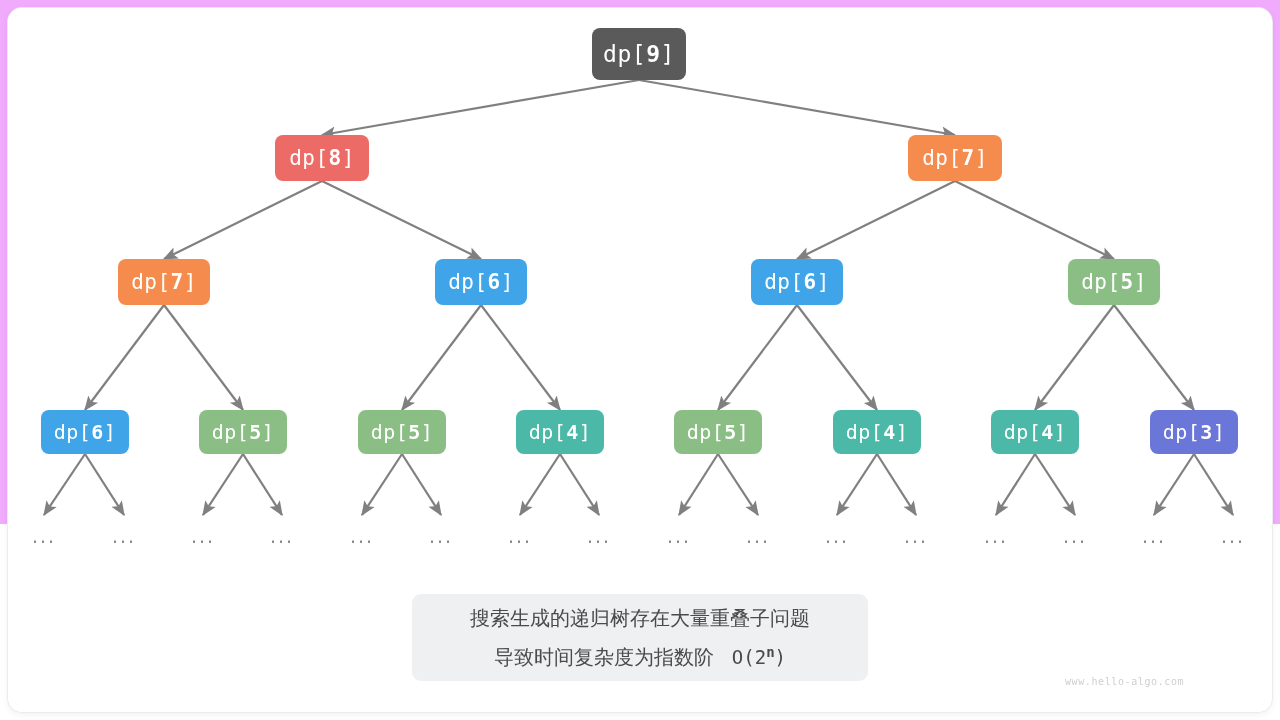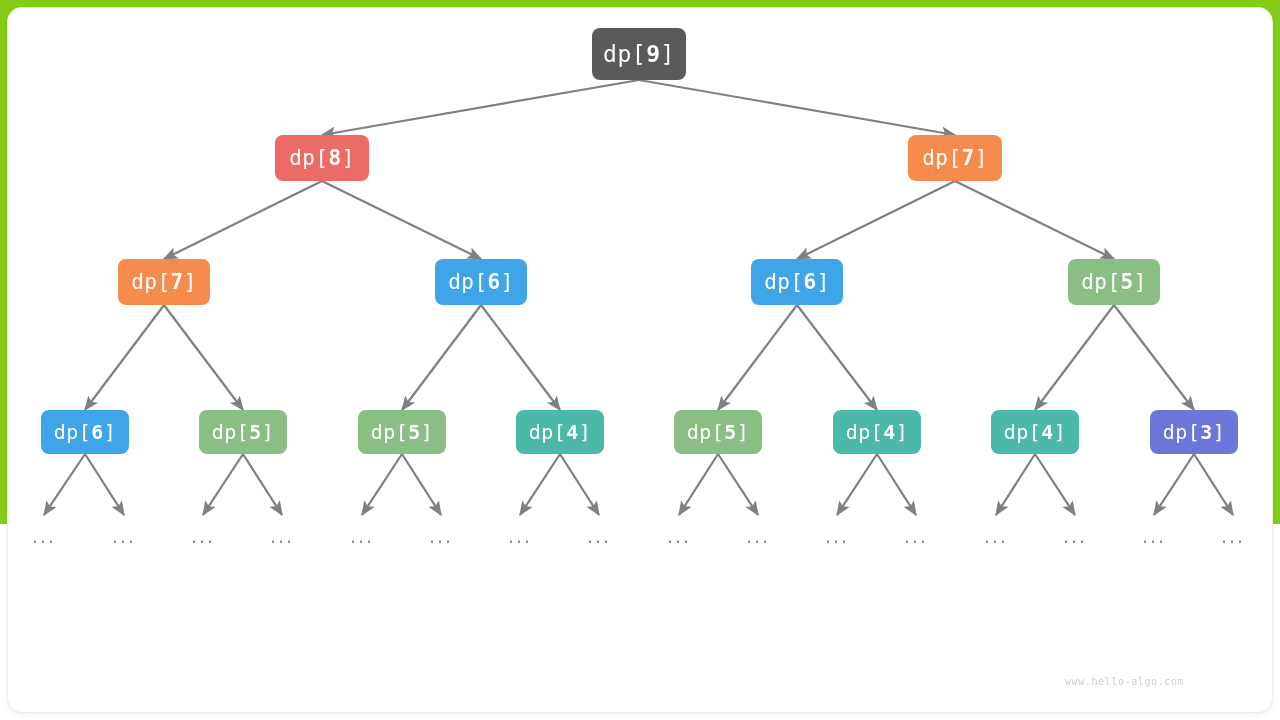--- a/index.html
+++ b/index.html
@@ -6,21 +6,21 @@
   html, body {
     margin: 0; padding: 0;
     width: 1280px; height: 720px;
     background: #ffffff;
     font-family: "DejaVu Sans", "Liberation Sans", sans-serif;
     overflow: hidden;
   }
   #canvas {
     position: relative;
     width: 1280px; height: 524px;
-    background: #84cc16;
+    background: #f0abfc;
   }
   #card {
     position: absolute;
     left: 8px; top: 8px;
     width: 1264px; height: 704px;
     background: #ffffff;
     border-radius: 14px;
     box-shadow: 0 0 0 1px #ececec, 0 2px 7px rgba(0,0,0,0.07);
     overflow: hidden;
   }
@@ -216,17 +216,24 @@
         <div class="ellipsis" style="left: 657px; top: 519px; width: 28px; text-align: center;">...</div>
         <div class="ellipsis" style="left: 736px; top: 519px; width: 28px; text-align: center;">...</div>
         <div class="ellipsis" style="left: 815px; top: 519px; width: 28px; text-align: center;">...</div>
         <div class="ellipsis" style="left: 894px; top: 519px; width: 28px; text-align: center;">...</div>
         <div class="ellipsis" style="left: 974px; top: 519px; width: 28px; text-align: center;">...</div>
         <div class="ellipsis" style="left: 1053px; top: 519px; width: 28px; text-align: center;">...</div>
         <div class="ellipsis" style="left: 1132px; top: 519px; width: 28px; text-align: center;">...</div>
         <div class="ellipsis" style="left: 1211px; top: 519px; width: 28px; text-align: center;">...</div>
       </div>
 
+    <div id="caption" style="left: 404px; top: 586px; width: 456px; height: 87px; background: rgb(239, 240, 241); color: rgb(74, 74, 74);">
+      <div class="cline">搜索生成的递归树存在大量重叠子问题</div>
+      <div class="cline">
+        <span>导致时间复杂度为指数阶</span>
+        <span class="mono">&nbsp;<span>O(2</span><sup>n</sup><span>)</span></span>
+      </div>
+    </div>
 
     <div id="watermark" style="left: 1057px; top: 668px; color: rgb(207, 207, 207);">www.hello-algo.com</div>
 
   </div>
 </div>
 
 </body></html>

